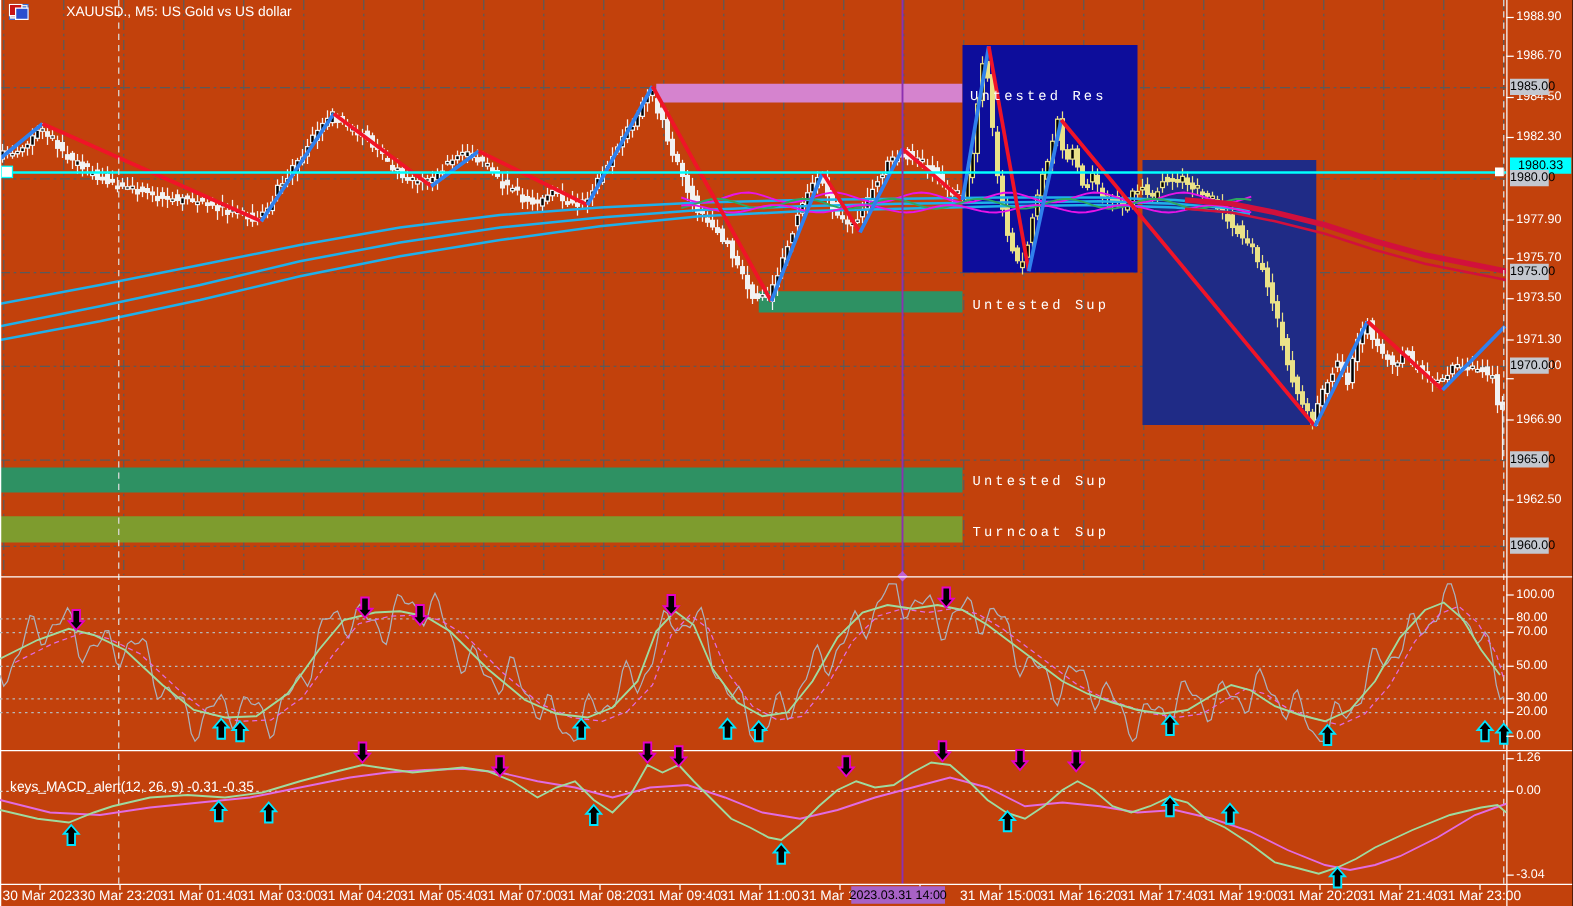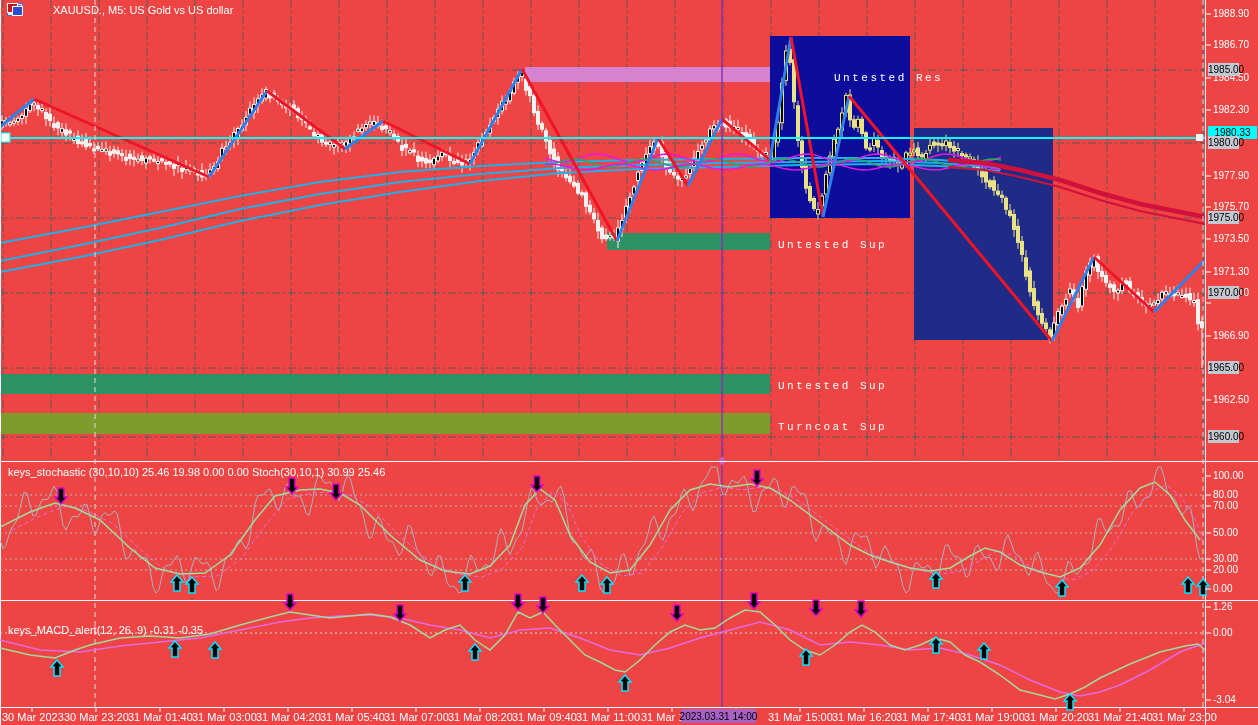--- a/index.html
+++ b/index.html
@@ -1,16 +1,16 @@
 <!DOCTYPE html>
 <html><head>
 <meta charset="utf-8">
 <style>
   html,body{margin:0;padding:0;background:#000;}
-  #app{position:relative;width:1258px;height:725px;background:#ef4444;overflow:hidden;
+  #app{position:relative;width:1258px;height:725px;background:#c2410c;overflow:hidden;
        font-family:"Liberation Sans",sans-serif;}
   svg{position:absolute;left:0;top:0;}
   .ov{position:absolute;left:0;top:0;width:1258px;height:725px;pointer-events:none;}
   #titlebar{position:absolute;left:7px;top:3px;display:flex;align-items:center;gap:4px;z-index:30;}
   #title{color:#fff;font-size:11px;margin-left:6px;white-space:nowrap;}
   .indlabel{position:absolute;color:#fff;font-size:11px;white-space:nowrap;z-index:30;}
   .timelbl{position:absolute;color:#fff;font-size:11px;white-space:nowrap;top:711px;z-index:25;}
   .timehl{position:absolute;top:709px;height:14px;font-size:10px;color:#000;background:#a862c6;
           z-index:26;display:flex;align-items:center;justify-content:center;white-space:nowrap;}
   .ptick{position:absolute;left:1213px;color:#fff;font-size:10px;z-index:25;white-space:nowrap;}
@@ -824,25 +824,24 @@
     </span>
     <span class="icon">
       <svg width="16" height="13">
           <rect x="0.5" y="0.5" width="10" height="9" fill="#c81414" stroke="#fff"></rect>
           <rect x="5.5" y="3.5" width="10" height="9" fill="#2a4fd0" stroke="#fff"></rect>
         </svg>
     </span>
     <span id="title">XAUUSD., M5:  US Gold vs US dollar</span>
   </div>
 
-  <div class="indlabel" style="left:8px;top:466px;">keys_stochastic (30,10,10) 25.46 19.98 0.00 0.00 Stoch(30,10,1) 30.99 25.46</div>
   <div class="indlabel" style="left:8px;top:604px;margin-top:20px;">keys_MACD_alert(12, 26, 9) -0.31 -0.35</div>
 
   <div id="overlay" class="ov">
-      <div class="zlabel" style="left:806px;top:72px;padding-left:28px;">Untested Res</div>
+      <div class="zlabel" style="left:748px;top:72px;padding-left:28px;">Untested Res</div>
       <div class="zlabel" style="left:778px;top:239px;">Untested Sup</div>
       <div class="zlabel" style="left:778px;top:380px;">Untested Sup</div>
       <div class="zlabel" style="left:778px;top:421px;">Turncoat Sup</div>
       <div class="ptick" style="top:8px;">1988.90</div>
       <div class="ptick" style="top:39px;">1986.70</div>
       <div class="ptick" style="top:72px;">1984.50</div>
       <div class="ptick" style="top:104px;">1982.30</div>
       <div class="ptick" style="top:170px;">1977.90</div>
       <div class="ptick" style="top:201px;">1975.70</div>
       <div class="ptick" style="top:233px;">1973.50</div>

